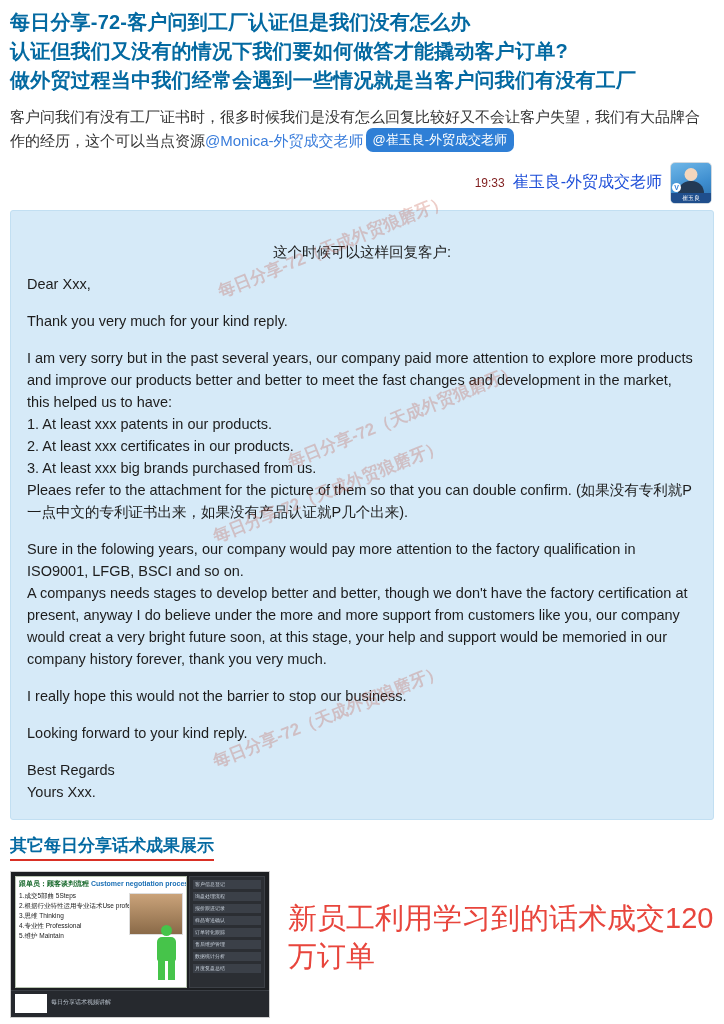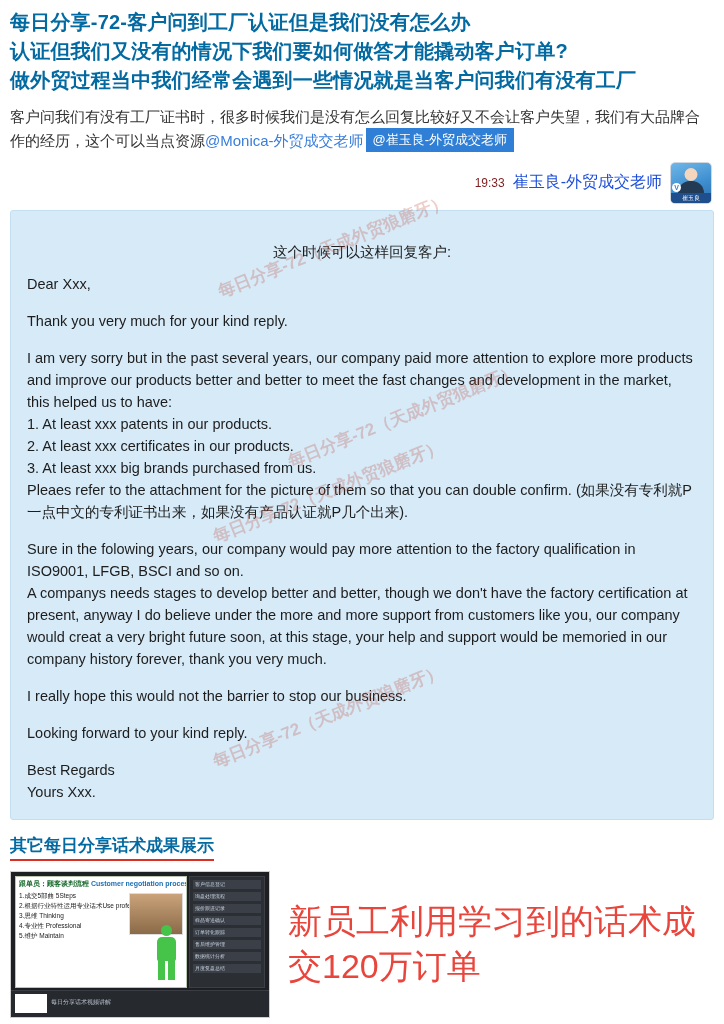--- a/index.html
+++ b/index.html
@@ -38,21 +38,21 @@
   }
   .mention {
     color: #3a7ddb;
   }
   .badge-name {
     display: inline-block;
     background: #2f7fd6;
     color: #fff;
     font-size: 13px;
     padding: 2px 7px;
-    border-radius: 0;
+    border-radius: 7px;
     vertical-align: 2px;
     margin-left: 2px;
     white-space: nowrap;
   }
   .msg-header {
     display: flex;
     align-items: center;
     justify-content: flex-end;
     gap: 8px;
     margin-top: 9px;
@@ -256,21 +256,21 @@
     width: 32px; height: 19px;
     background: #fff;
   }
   .thumb .bottombar .bar-txt {
     position: absolute;
     left: 40px; top: 7px;
     font-size: 6px;
     color: #b9c2cc;
   }
   .big-red {
-    font-size: 34px;
+    font-size: 29px;
     line-height: 1.32;
     color: #e8453c;
     font-weight: normal;
     padding-top: 28px;
   }
   .signature {
     margin-top: 10px;
     font-size: 12px;
     color: #555;
     text-align: center;

